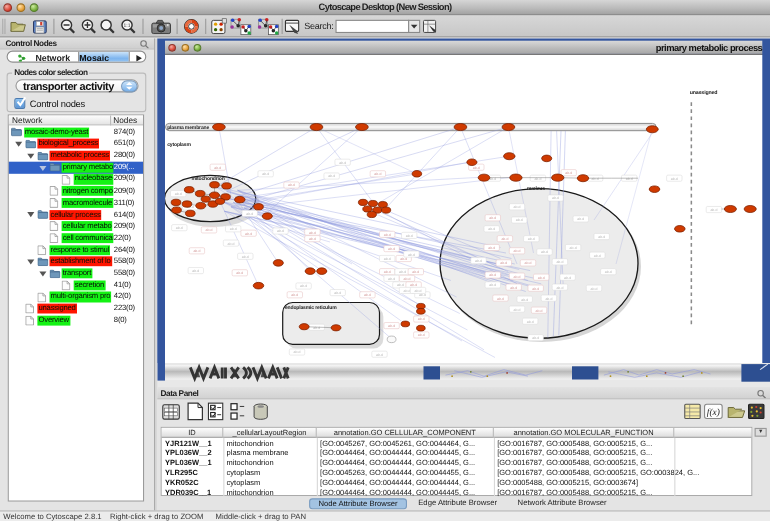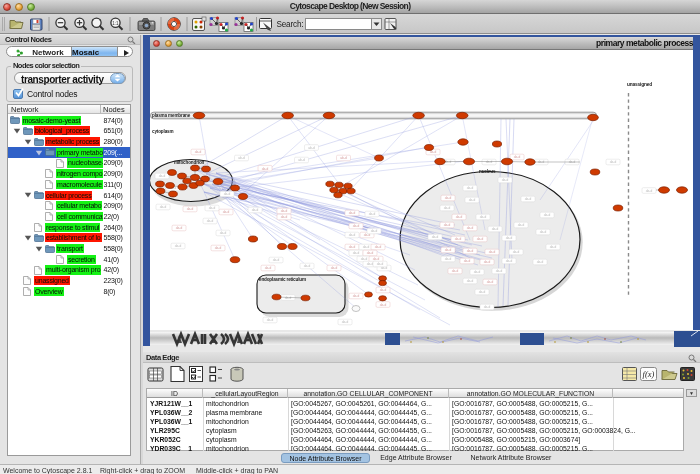--- a/index.html
+++ b/index.html
@@ -698,21 +698,21 @@
       <circle cx="428" cy="8" r="0.8" fill="#708030"></circle>
 <circle cx="445" cy="12" r="0.8" fill="#b09020"></circle>
       <circle cx="462" cy="9" r="0.8" fill="#a04030"></circle>
 <circle cx="478" cy="12" r="0.8" fill="#708030"></circle>
       <circle cx="495" cy="9" r="0.8" fill="#b09020"></circle>
 </g>
 </svg>
 
 <div class="abs" style="left:143px;top:352px;width:557px;height:112px;background:#e4e4e4">
 <div class="abs" style="left:0;top:0;width:557px;height:11px;background:linear-gradient(#e2e2e2,#d2d2d2);border-bottom:1px solid #bdbdbd"></div>
-<div class="abs" style="left:3px;top:1px;font-size:7.5px;font-weight:bold;letter-spacing:-0.4px;color:#222">Data Edge</div>
+<div class="abs" style="left:3px;top:1px;font-size:7.5px;font-weight:bold;letter-spacing:-0.4px;color:#222">Data Panel</div>
 <svg class="abs" style="left:545px;top:2px" width="9" height="8">
       <circle cx="3.5" cy="3.5" r="2.5" fill="none" stroke="#777" stroke-width="1"></circle>
       <line x1="5.5" y1="5.5" x2="8" y2="8" stroke="#777" stroke-width="1.2"></line>
     </svg>
 </div>
 
 <svg class="abs" style="left:143px;top:364px" width="557" height="24" viewBox="0 0 557 24">
 <g transform="translate(5,2)">
 <rect x="0" y="2" width="15" height="13" rx="1.5" fill="#dedede" stroke="#333" stroke-width="1"></rect>
 <rect x="1.5" y="5" width="12" height="3" fill="#fff" stroke="#555" stroke-width="0.5"></rect>

